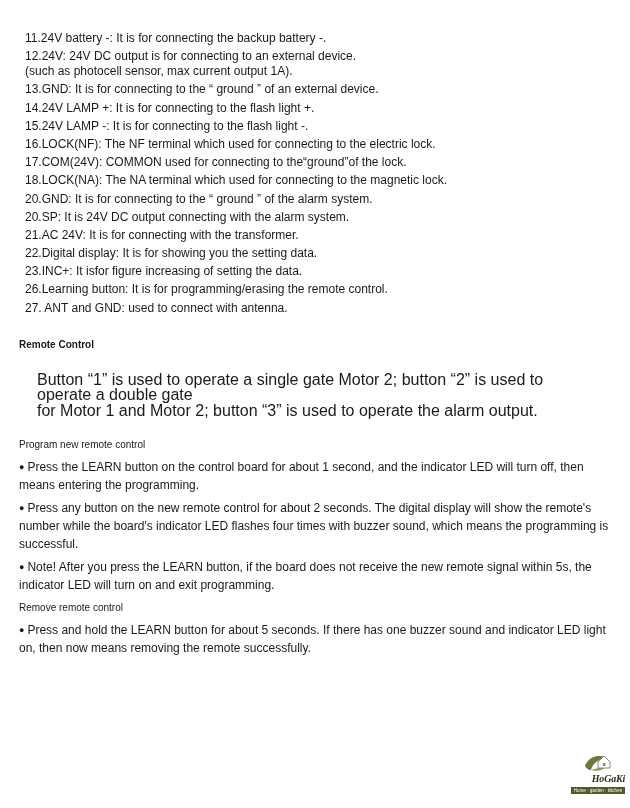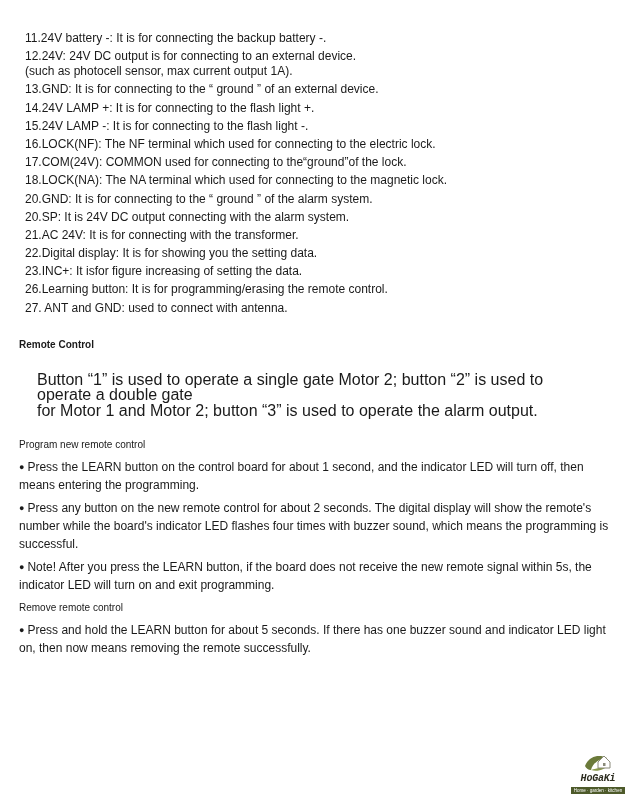--- a/index.html
+++ b/index.html
@@ -74,22 +74,22 @@
     left: 14px;
     top: 0;
     width: 30px;
     height: 22px;
   }
   .logo-name {
     position: absolute;
     left: 2px;
     top: 21px;
     width: 54px;
-    text-align: center;
-    font-family: Liberation Mono, monospace;
+    text-align: right;
+    font-family: Liberation Serif, serif;
     font-style: italic;
     font-weight: bold;
     font-size: 10px;
     color: #2b2b1e;
     letter-spacing: -0.2px;
   }
   .logo-tag {
     position: absolute;
     left: 2px;
     top: 35px;

